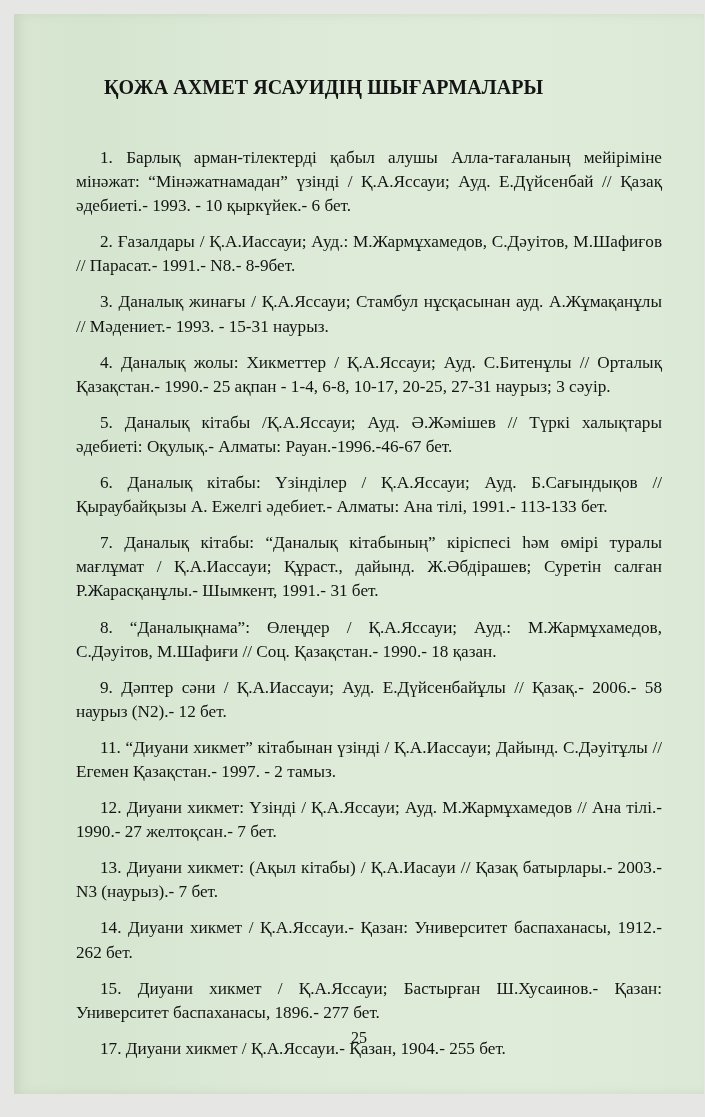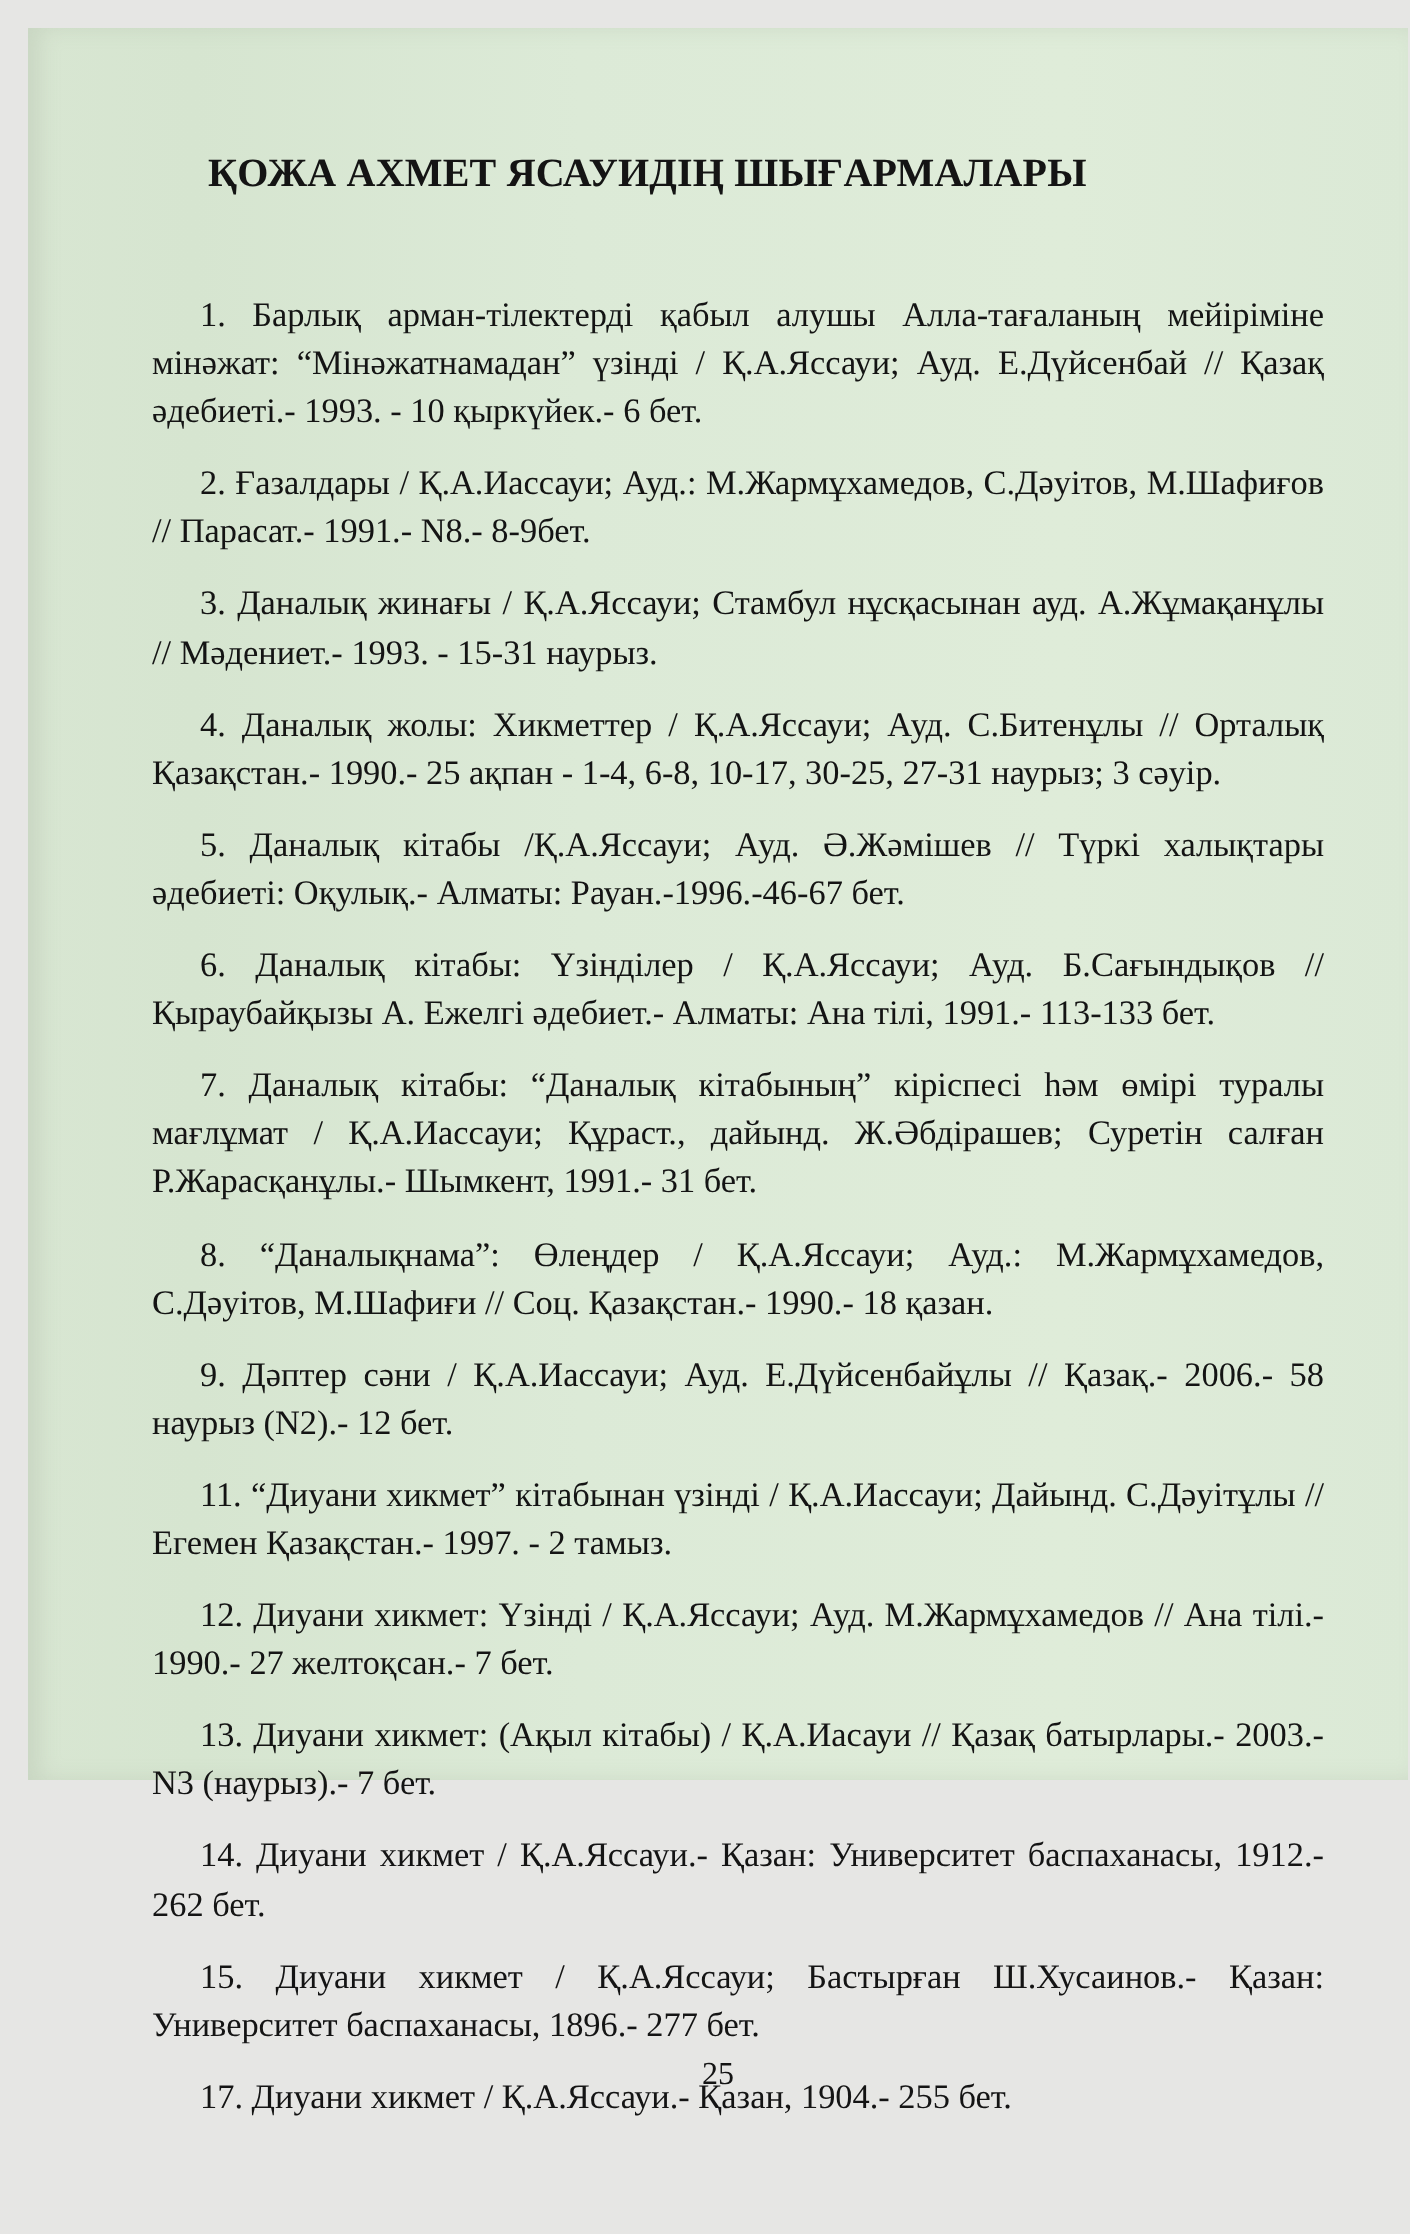--- a/index.html
+++ b/index.html
@@ -6,21 +6,21 @@
   body {
     width: 705px; height: 1117px; overflow: hidden;
     background: #e6e6e4;
     font-family: "Liberation Serif", "DejaVu Serif", serif;
     color: #141414;
     position: relative;
   }
   .page {
     position: absolute;
     left: 14px; top: 14px;
-    width: 690px; height: 876px;
+    width: 690px; height: 1080px;
     background: linear-gradient(90deg, #d8e6d2 0%, #d6e5d0 12%, #dcead7 40%, #dfecd9 75%, #dbe9d6 100%);
     box-shadow: inset 6px 0 10px rgba(160,170,150,0.25);
   }
   .title {
     position: absolute;
     left: 90px; top: 62px;
     font-size: 20px; font-weight: bold;
     letter-spacing: 0.1px;
     white-space: nowrap;
   }
@@ -46,21 +46,21 @@
 </head>
 <body>
 
 <div class="page">
   <div class="title">ҚОЖА АХМЕТ ЯСАУИДІҢ ШЫҒАРМАЛАРЫ</div>
 
   <div class="entries">
     <p class="entry">1. Барлық арман-тілектерді қабыл алушы Алла-тағаланың мейіріміне мінәжат: “Мінәжатнамадан” үзінді / Қ.А.Яссауи; Ауд. Е.Дүйсенбай // Қазақ әдебиеті.- 1993. - 10 қыркүйек.- 6 бет.</p>
     <p class="entry">2. Ғазалдары / Қ.А.Иассауи; Ауд.: М.Жармұхамедов, С.Дәуітов, М.Шафиғов // Парасат.- 1991.- N8.- 8-9бет.</p>
     <p class="entry">3. Даналық жинағы / Қ.А.Яссауи; Стамбул нұсқасынан ауд. А.Жұмақанұлы // Мәдениет.- 1993. - 15-31 наурыз.</p>
-    <p class="entry">4. Даналық жолы: Хикметтер / Қ.А.Яссауи; Ауд. С.Битенұлы // Орталық Қазақстан.- 1990.- 25 ақпан - 1-4, 6-8, 10-17, 30-25, 27-31 наурыз; 3 сәуір.</p>
+    <p class="entry">4. Даналық жолы: Хикметтер / Қ.А.Яссауи; Ауд. С.Битенұлы // Орталық Қазақстан.- 1990.- 25 ақпан - 1-4, 6-8, 10-17, 20-25, 27-31 наурыз; 3 сәуір.</p>
     <p class="entry">5. Даналық кітабы /Қ.А.Яссауи; Ауд. Ә.Жәмішев // Түркі халықтары әдебиеті: Оқулық.- Алматы: Рауан.-1996.-46-67 бет.</p>
     <p class="entry">6. Даналық кітабы: Үзінділер / Қ.А.Яссауи; Ауд. Б.Сағындықов // Қыраубайқызы А. Ежелгі әдебиет.- Алматы: Ана тілі, 1991.- 113-133 бет.</p>
     <p class="entry">7. Даналық кітабы: “Даналық кітабының” кіріспесі һәм өмірі туралы мағлұмат / Қ.А.Иассауи; Құраст., дайынд. Ж.Әбдірашев; Суретін салған Р.Жарасқанұлы.- Шымкент, 1991.- 31 бет.</p>
     <p class="entry">8. “Даналықнама”: Өлеңдер / Қ.А.Яссауи; Ауд.: М.Жармұхамедов, С.Дәуітов, М.Шафиғи // Соц. Қазақстан.- 1990.- 18 қазан.</p>
     <p class="entry">9. Дәптер сәни / Қ.А.Иассауи; Ауд. Е.Дүйсенбайұлы // Қазақ.- 2006.- 58 наурыз (N2).- 12 бет.</p>
     <p class="entry">11. “Диуани хикмет” кітабынан үзінді / Қ.А.Иассауи; Дайынд. С.Дәуітұлы // Егемен Қазақстан.- 1997. - 2 тамыз.</p>
     <p class="entry">12. Диуани хикмет: Үзінді / Қ.А.Яссауи; Ауд. М.Жармұхамедов // Ана тілі.- 1990.- 27 желтоқсан.- 7 бет.</p>
     <p class="entry">13. Диуани хикмет: (Ақыл кітабы) / Қ.А.Иасауи // Қазақ батырлары.- 2003.- N3 (наурыз).- 7 бет.</p>
     <p class="entry">14. Диуани хикмет / Қ.А.Яссауи.- Қазан: Университет баспаханасы, 1912.- 262 бет.</p>
     <p class="entry">15. Диуани хикмет / Қ.А.Яссауи; Бастырған Ш.Хусаинов.- Қазан: Университет баспаханасы, 1896.- 277 бет.</p>

